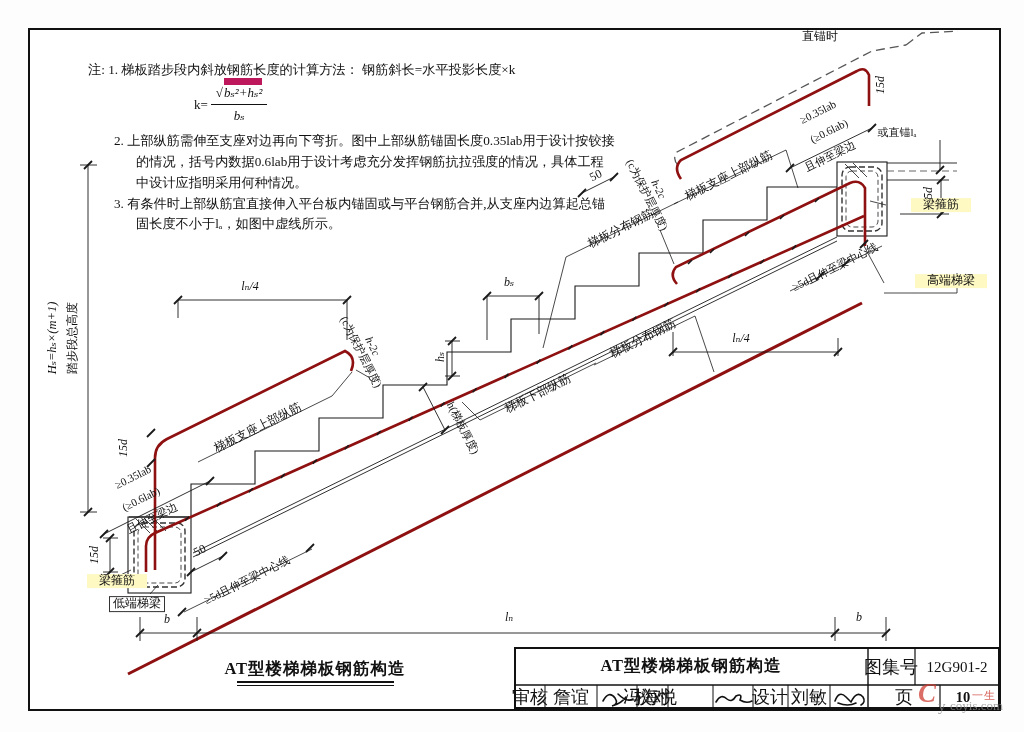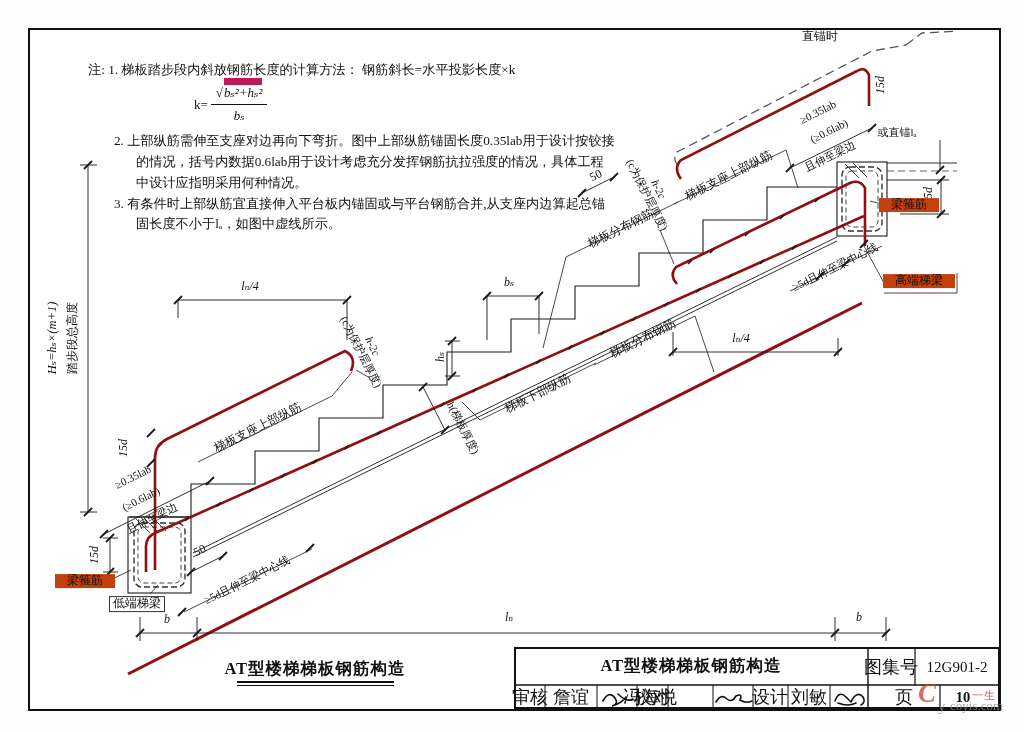--- a/index.html
+++ b/index.html
@@ -8,21 +8,21 @@
   #frame{position:absolute;left:28px;top:28px;width:969px;height:679px;border:2.5px solid #111;background:#fff;}
   svg.lines{position:absolute;left:0;top:0;width:1024px;height:732px;}
   .lbl{position:absolute;white-space:nowrap;font-size:12px;line-height:1.15;
        transform:translate(-50%,-50%);color:#111;}
   .rot27{transform:translate(-50%,-50%) rotate(-26.5deg);}
   .rot63{transform:translate(-50%,-50%) rotate(63deg);text-align:center;}
   .rot90{transform:translate(-50%,-50%) rotate(-90deg);}
   .ital{font-style:italic;}
   .sm{font-size:11px;}
   .boxed{background:#fff;border:0.8px solid #333;padding:0 3px;}
-  .bgw{background:#c2410c;padding:0 12px;}
+  .bgw{background:#fef9c3;padding:0 12px;margin-left:32px;}
   
   #notes{position:absolute;left:88px;top:60px;width:528px;font-size:13.2px;line-height:1.58;}
   #notes .n1{padding-left:46px;text-indent:-46px;}
   #notes .ni{margin-left:26px;padding-left:22px;text-indent:-22px;}
   #formula{margin:2px 0 4px 106px;font-size:13px;display:flex;align-items:center;}
   #formula .frac{display:inline-flex;flex-direction:column;text-align:center;margin-left:3px;}
   #formula .num{border-bottom:1px solid #111;padding:0 5px 1px;}
   #formula .rad{border-top:7px solid #be185d;margin-left:1px;padding-top:0;}
   #formula .den{padding-top:1px;}
   

